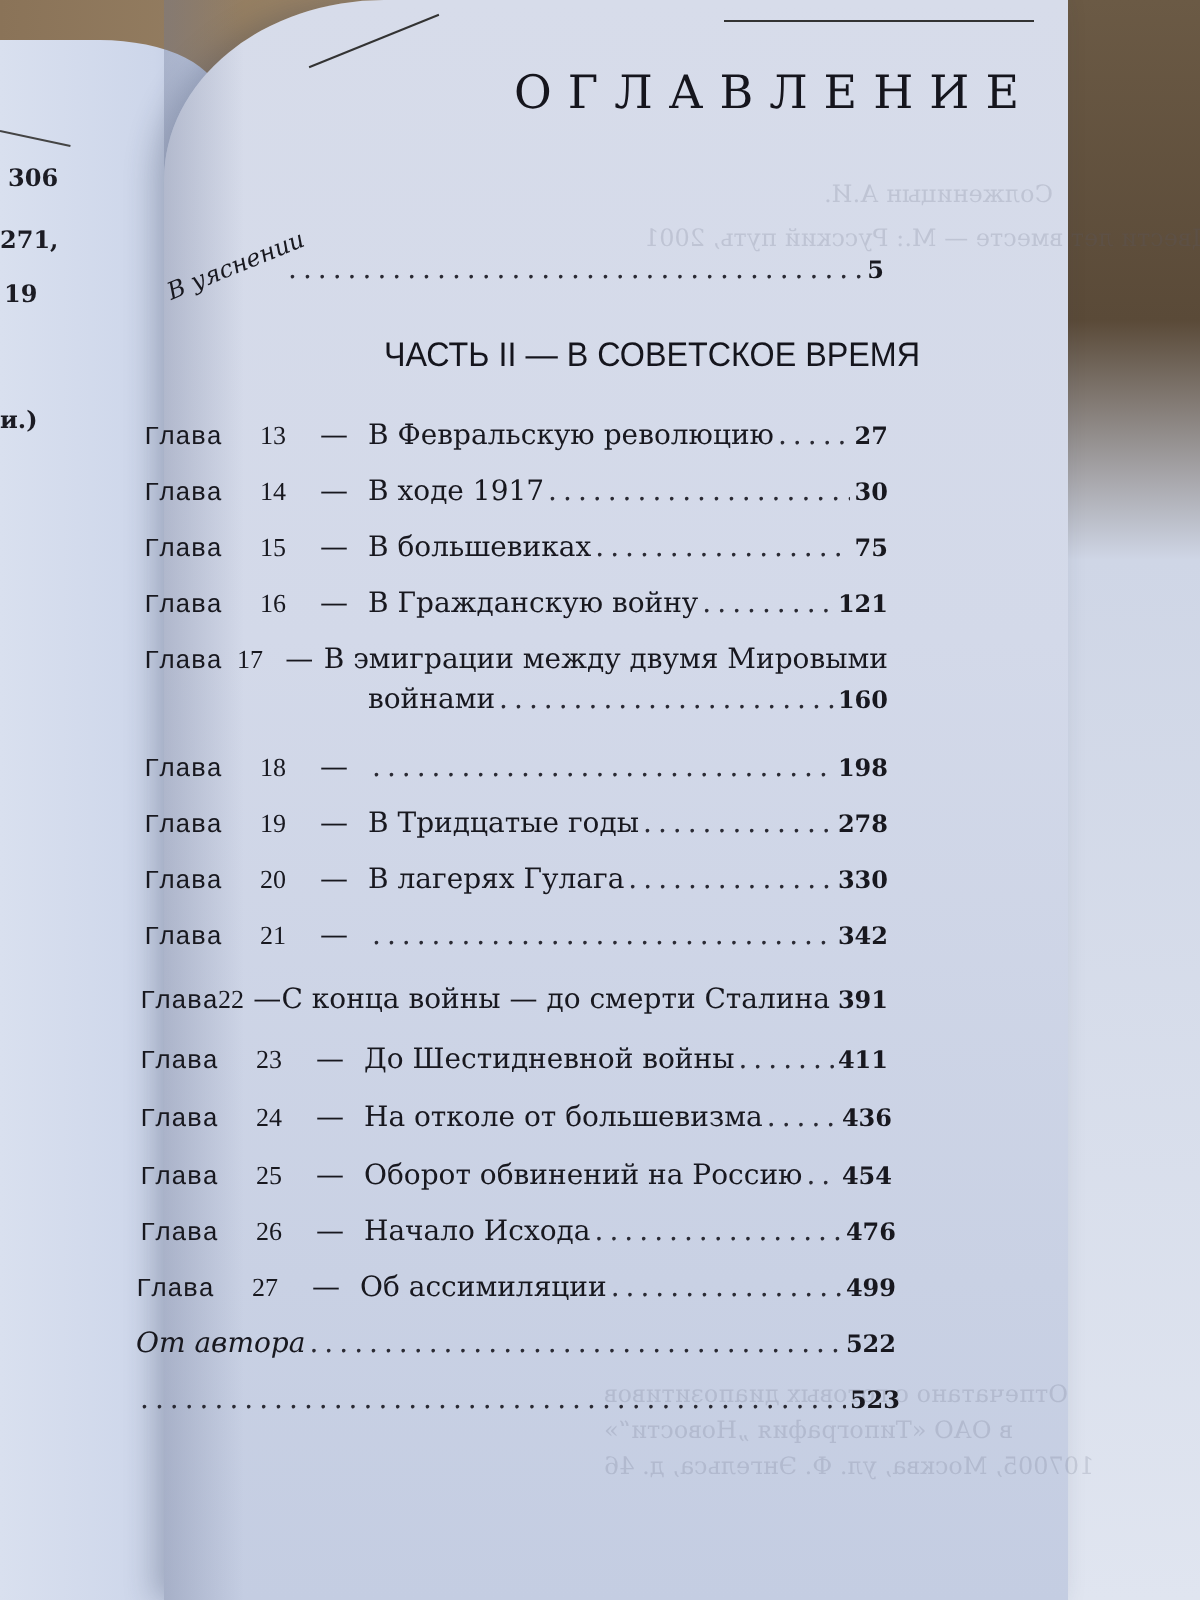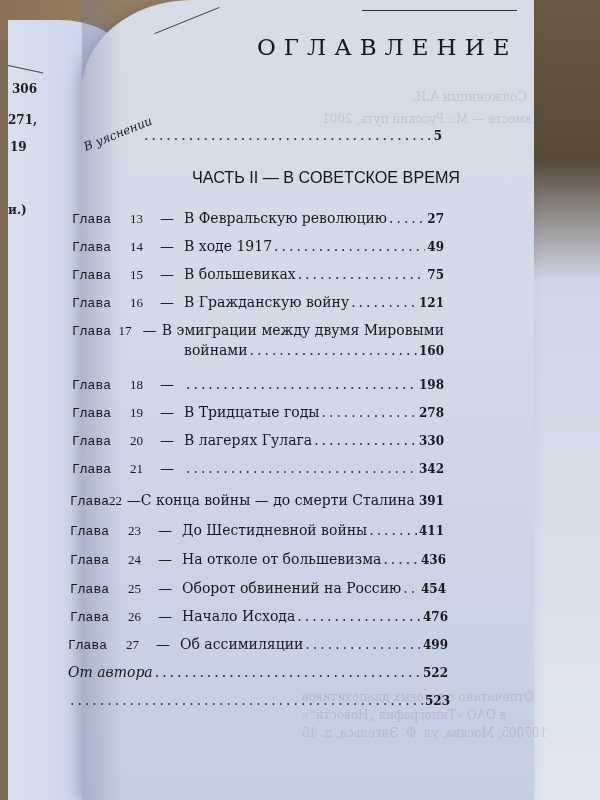--- a/index.html
+++ b/index.html
@@ -12,21 +12,21 @@
     .bg-top {
       position: absolute; left: 0; top: 0; width: 600px; height: 40px;
       background: linear-gradient(90deg, #8a7358 0%, #a08a6c 40%, #7b6852 100%);
     }
     .bg-right {
       position: absolute; right: 0; top: 0; width: 70px; height: 800px;
       background: linear-gradient(180deg, #6b5a45 0%, #5a4a38 20%, #cfd6e6 35%, #e0e5f0 100%);
     }
     
     .left-page {
-      position: absolute; left: 8px; top: 20px; width: 110px; height: 780px;
+      position: absolute; left: 0; top: 20px; width: 110px; height: 780px;
       background: linear-gradient(90deg, #d9e0ef 0%, #cdd6ea 70%, #b9c4dc 100%);
       border-top-right-radius: 60px 30px;
     }
     .left-page .rule {
       position: absolute; left: 0; top: 45px; width: 36px; height: 1px;
       background: #444; transform: rotate(12deg); transform-origin: left;
     }
     .left-num {
       position: absolute; font-weight: bold; font-size: 12px; color: #1c1c24;
     }
@@ -114,21 +114,21 @@
     <span class="title">В Февральскую революцию</span>
     <span class="dots">......................................................................</span>
     <span class="page-num">27</span>
   </div>
   <div class="toc-line" style="left:-10px; top:238px; width:372px;">
     <span class="ch-label">Глава</span>
     <span class="ch-num">14</span>
     <span class="dash">—</span>
     <span class="title">В ходе 1917</span>
     <span class="dots">......................................................................</span>
-    <span class="page-num">49</span>
+    <span class="page-num">30</span>
   </div>
   <div class="toc-line" style="left:-10px; top:266px; width:372px;">
     <span class="ch-label">Глава</span>
     <span class="ch-num">15</span>
     <span class="dash">—</span>
     <span class="title">В большевиках</span>
     <span class="dots">......................................................................</span>
     <span class="page-num">75</span>
   </div>
   <div class="toc-line" style="left:-10px; top:294px; width:372px;">

